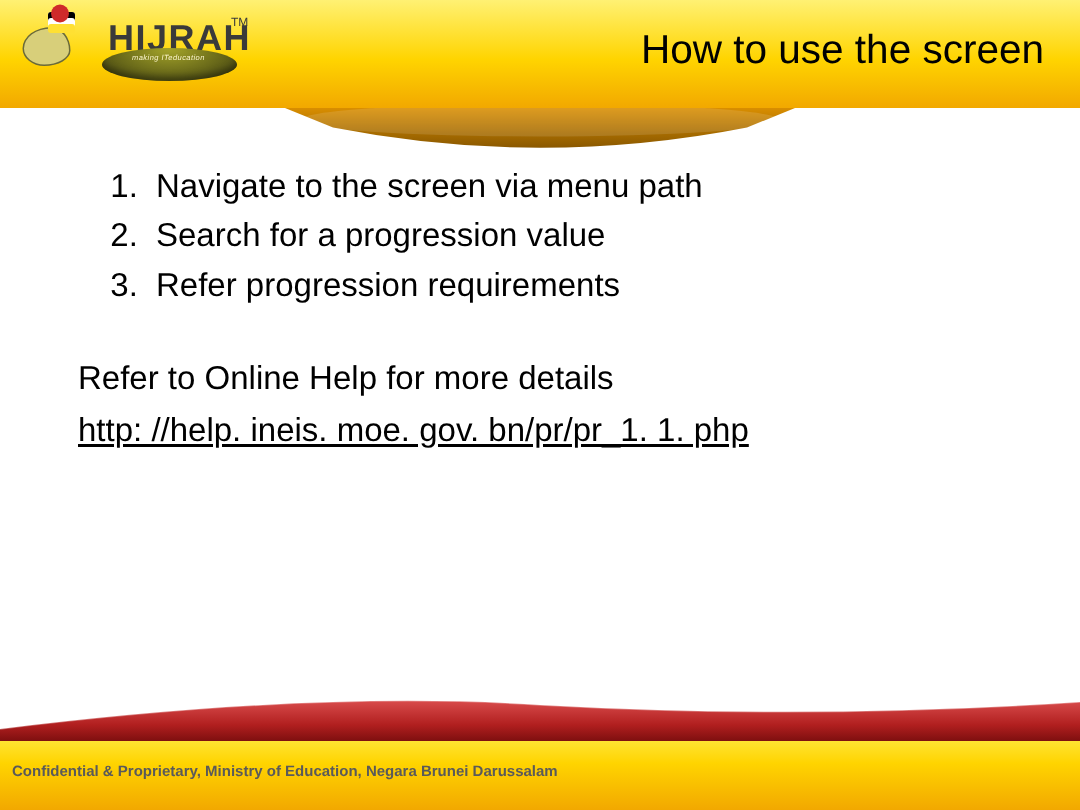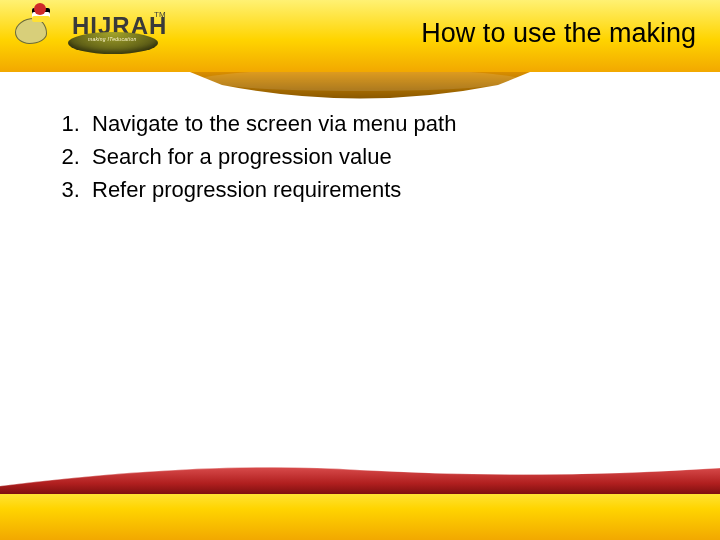--- a/index.html
+++ b/index.html
@@ -72,21 +72,21 @@
   }
   
   .flap{
     position:absolute;left:0;right:0;top:72px;height:30px;
     pointer-events:none;
   }
   .flap svg{display:block}
   
   .content{
     position:absolute;left:0;right:0;top:108px;
-    padding:0 40px;
+    padding:0 52px;
     font-size:22px;color:#000;
     line-height:1.42;
   }
   ol.steps{
     margin:0 0 30px 0;
     padding-left:46px;
   }
   ol.steps li{padding-left:6px;margin:0 0 2px 0}
   .refer{margin:0 0 4px 0}
   a.help-link{color:#000;text-decoration:underline}
@@ -112,21 +112,21 @@
     <div class="logo-map">
       <div class="logo-blob"></div>
       <div class="logo-flag"></div>
       <div class="logo-crest"></div>
     </div>
     <div class="logo-word">HIJRAH</div>
     <div class="logo-tm">TM</div>
     <div class="logo-swoosh"></div>
     <div class="logo-tag">making ITeducation</div>
   </div>
-  <div class="slide-title">How to use the making</div>
+  <div class="slide-title">How to use the screen</div>
 </div>
 
 <div class="flap">
   <svg width="720" height="30" viewBox="0 0 720 30">
     <defs>
       <linearGradient id="flapg" x1="0" y1="0" x2="0" y2="1">
         <stop offset="0%" stop-color="#d98e00"></stop>
         <stop offset="100%" stop-color="#8a5800"></stop>
       </linearGradient>
     </defs>
@@ -134,29 +134,34 @@
     <ellipse cx="360" cy="8" rx="160" ry="11" fill="rgba(255,255,255,0.12)"></ellipse>
   </svg>
 </div>
 
 <div class="content">
   <ol class="steps">
     <li>Navigate to the screen via menu path</li>
     <li>Search for a progression value</li>
     <li>Refer progression requirements</li>
   </ol>
+  <p class="refer">Refer to Online Help for more details</p>
+  <p class="refer">
+    <a href="#" class="help-link">http: //help. ineis. moe. gov. bn/pr/pr_1. 1. php</a>
+  </p>
 </div>
 
 <div class="footer">
   <div class="footer-red">
     <svg width="720" height="28" viewBox="0 0 720 28">
       <defs>
         <linearGradient id="redg" x1="0" y1="0" x2="0" y2="1">
           <stop offset="0%" stop-color="#d84b4b"></stop>
           <stop offset="60%" stop-color="#b11f1f"></stop>
           <stop offset="100%" stop-color="#7e0f0f"></stop>
         </linearGradient>
       </defs>
       <path d="M0 28 L0 20 Q210 -6 360 4 Q540 14 720 2 L720 28 Z" fill="url(#redg)"></path>
       <path d="M0 20 Q210 -6 360 4 Q540 14 720 2" fill="none" stroke="rgba(255,255,255,.35)" stroke-width="1"></path>
     </svg>
   </div>
+  <div class="footer-text">Confidential &amp; Proprietary, Ministry of Education, Negara Brunei Darussalam</div>
 </div>
 
 </body></html>

